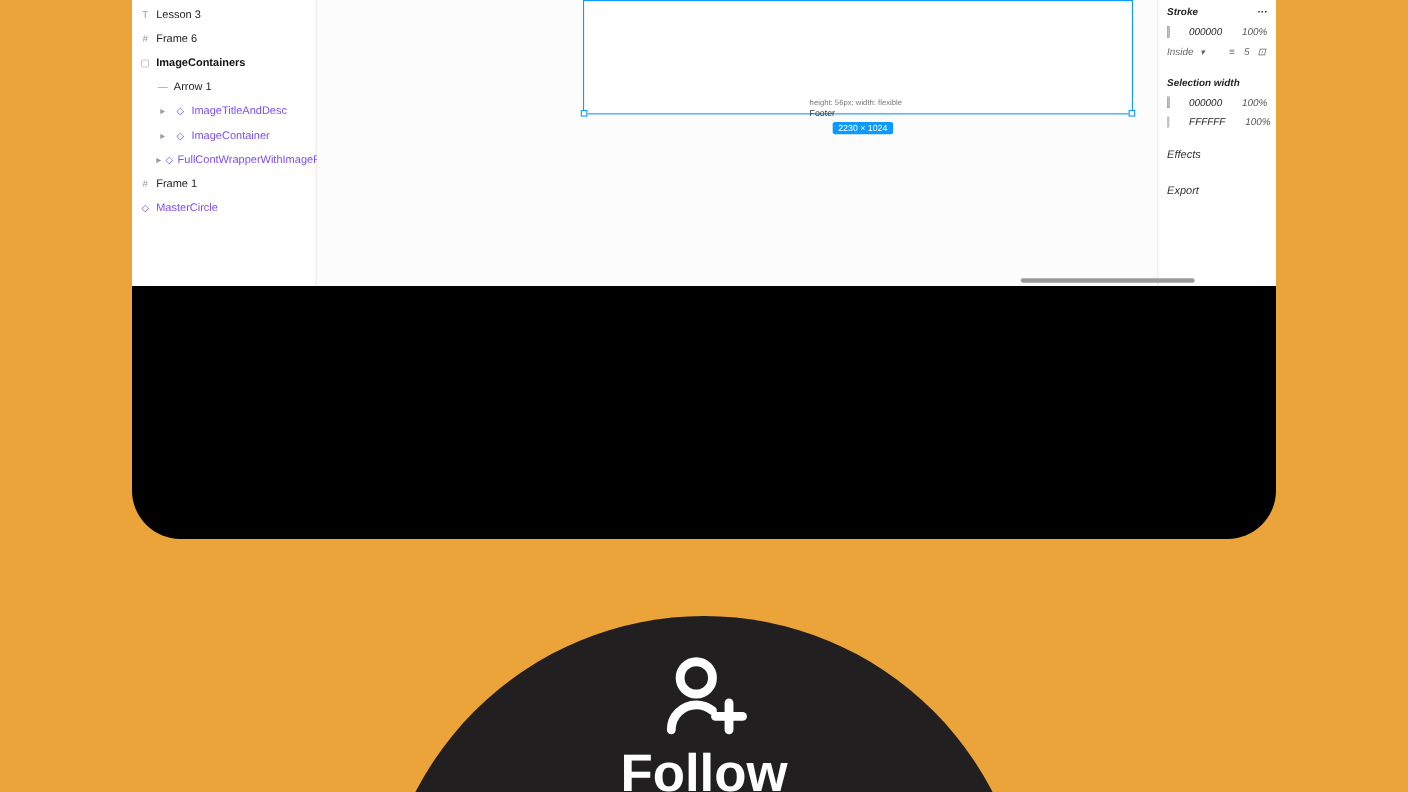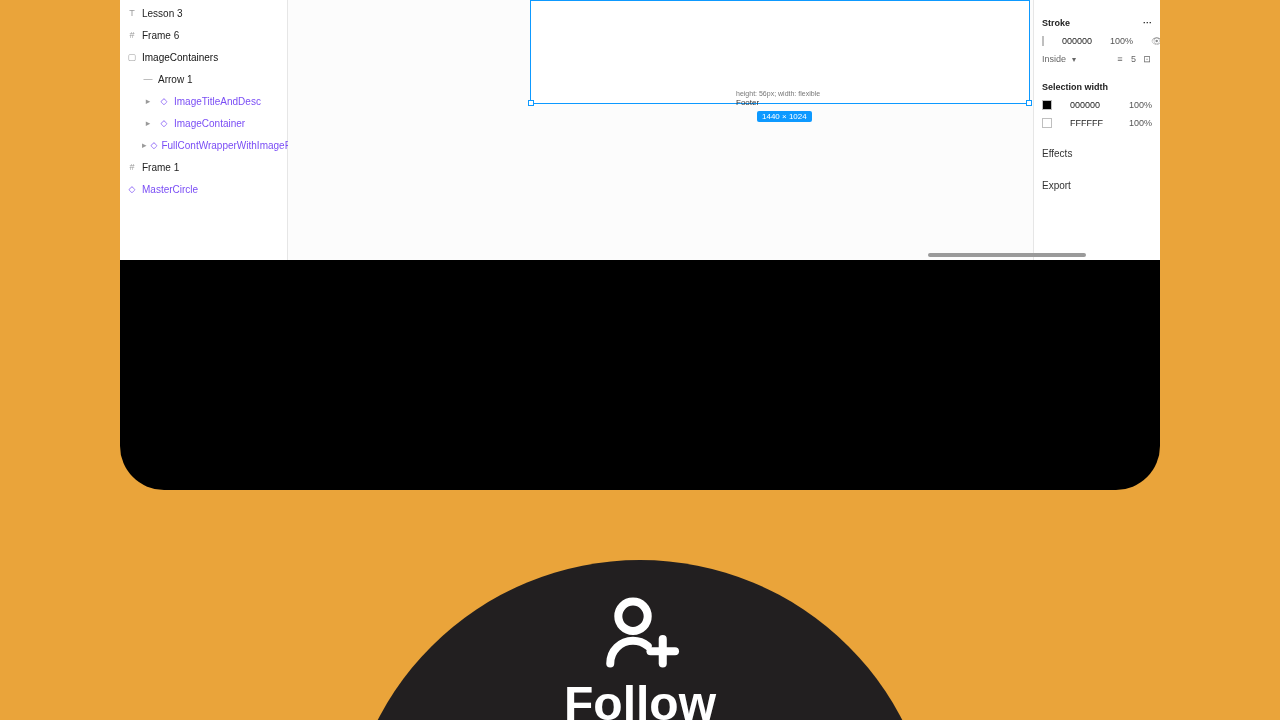--- a/index.html
+++ b/index.html
@@ -36,21 +36,21 @@
     gap: 4px;
     white-space: nowrap;
   }
   .layers .ico {
     width: 12px; height: 12px;
     display: inline-flex; align-items: center; justify-content: center;
     color: #9a9a9a; font-size: 9px;
   }
   .layers .lbl { font-size: 10px; }
   .layers .comp { color: #7a4df5; }
-  .layers .bold { font-weight: 400; color: #111; }
+  .layers .bold { font-weight: 700; color: #111; }
   .layers .indent1 { padding-left: 22px; }
 
   
   .canvas {
     flex: 1;
     position: relative;
     background: #fcfcfc;
   }
   .sel-frame {
     position: absolute;
@@ -78,24 +78,24 @@
     font-size: 8px; padding: 1px 5px; border-radius: 2px;
   }
   .hscroll {
     position: absolute; left: 640px; bottom: 3px;
     width: 158px; height: 4px;
     background: #9a9a9a; border-radius: 2px;
   }
 
   
   .design {
-    width: 127px;
+    width: 108px;
     border-left: 1px solid #e6e6e6;
-    padding: 12px 8px;
-    font-size: 9px; color: #222;
+    padding: 0 8px;
+    font-size: 9px; color: #222; font-style: italic;
   }
   .design .sec-title { font-weight: 600; font-size: 9px; margin: 6px 0 4px; display: flex; justify-content: space-between; }
   .design .swatch-row { display: flex; align-items: center; gap: 18px; height: 18px; }
   .swatch { width: 10px; height: 10px; border: 1px solid #bfbfbf; }
   .sw-black { background: #000; }
   .sw-white { background: #fff; }
   .design .val { font-size: 9px; }
   .design .opa { margin-left: auto; font-size: 9px; color: #555; }
   .design .eye { width: 10px; text-align: center; color: #888; }
   .design .inside-row { display: flex; align-items: center; gap: 6px; height: 18px; color: #666; justify-content: space-between; }
@@ -165,21 +165,21 @@
         </div>
       </div>
 
       <div class="canvas">
         <div class="sel-frame">
           <div class="handle h-bl"></div>
           <div class="handle h-br"></div>
         </div>
         <div class="footer-label">Footer</div>
         <div class="footer-sub">height: 56px; width: flexible</div>
-        <div class="dim-pill">1440 × 1024</div>
+        <div class="dim-pill">2230 × 1024</div>
         <div class="hscroll"></div>
       </div>
 
       <div class="design">
         <div class="sec-title">
           <span>Stroke</span>
           <span>···</span>
         </div>
         <div class="swatch-row">
           <span class="swatch sw-black"></span>

